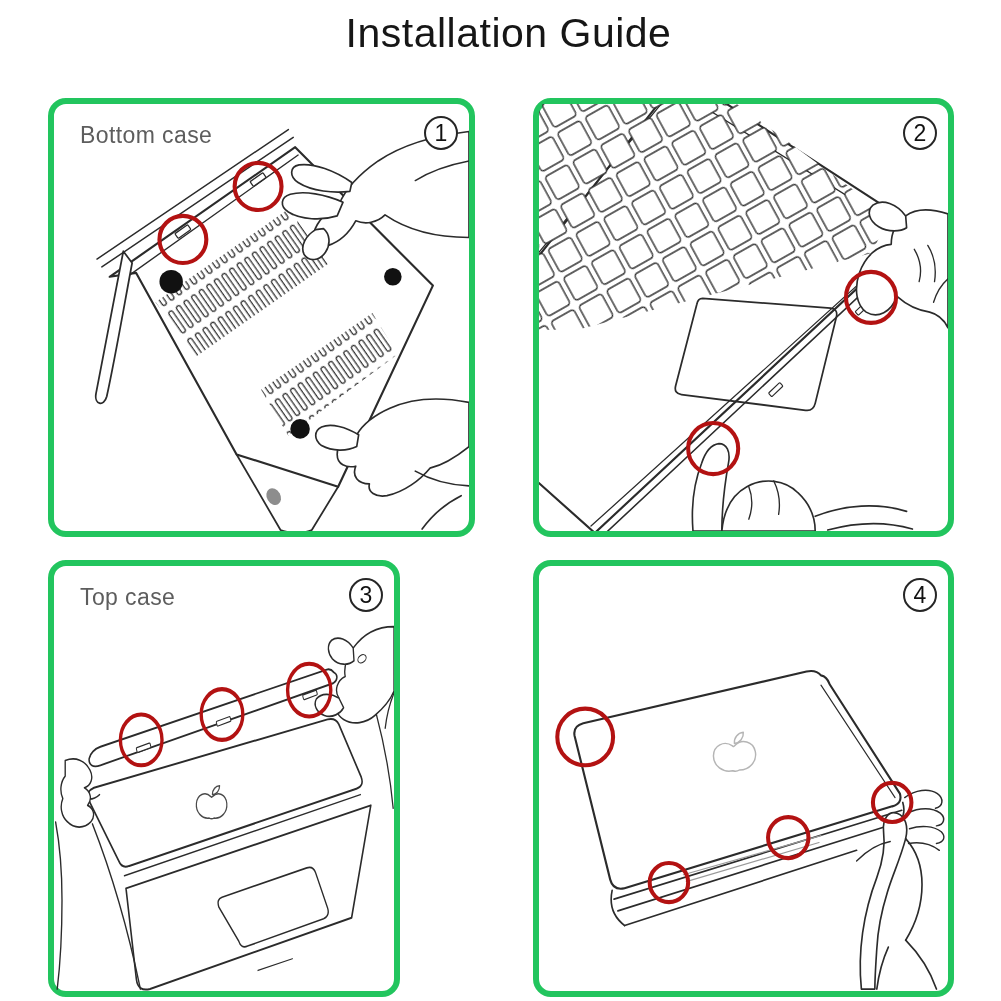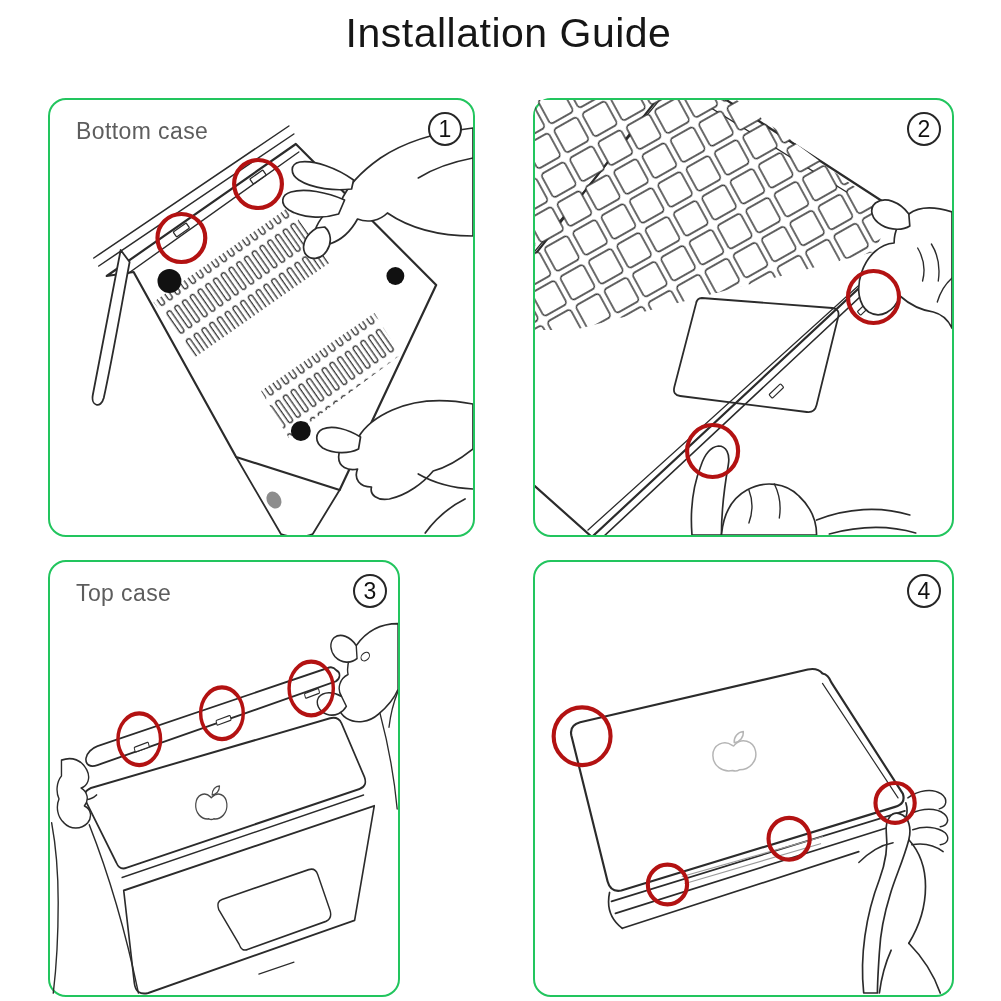--- a/index.html
+++ b/index.html
@@ -5,21 +5,21 @@
   html,body{margin:0;padding:0;background:#fff;}
   .page{
     position:relative;width:1001px;height:1001px;background:#fff;
     font-family:"Liberation Sans",sans-serif;overflow:hidden;padding-left:16px;
   }
   .title{
     position:absolute;top:10px;left:0;width:100%;text-align:center;
     font-size:41px;font-weight:400;color:#161616;letter-spacing:0.5px;
   }
   .panel{
-    position:absolute;border:2px solid #22c55e;border-radius:18px;
+    position:absolute;border:6px solid #22c55e;border-radius:18px;
     background:#fff;box-sizing:border-box;
   }
   .panel-1{left:48px;top:98px;width:427px;height:439px;}
   .panel-2{left:533px;top:98px;width:421px;height:439px;}
   .panel-3{left:48px;top:560px;width:352px;height:437px;}
   .panel-4{left:533px;top:560px;width:421px;height:437px;}
   .panel-label{
     position:absolute;top:18px;left:26px;font-size:23px;color:#5d5d5d;
     letter-spacing:0.4px;z-index:3;
   }

